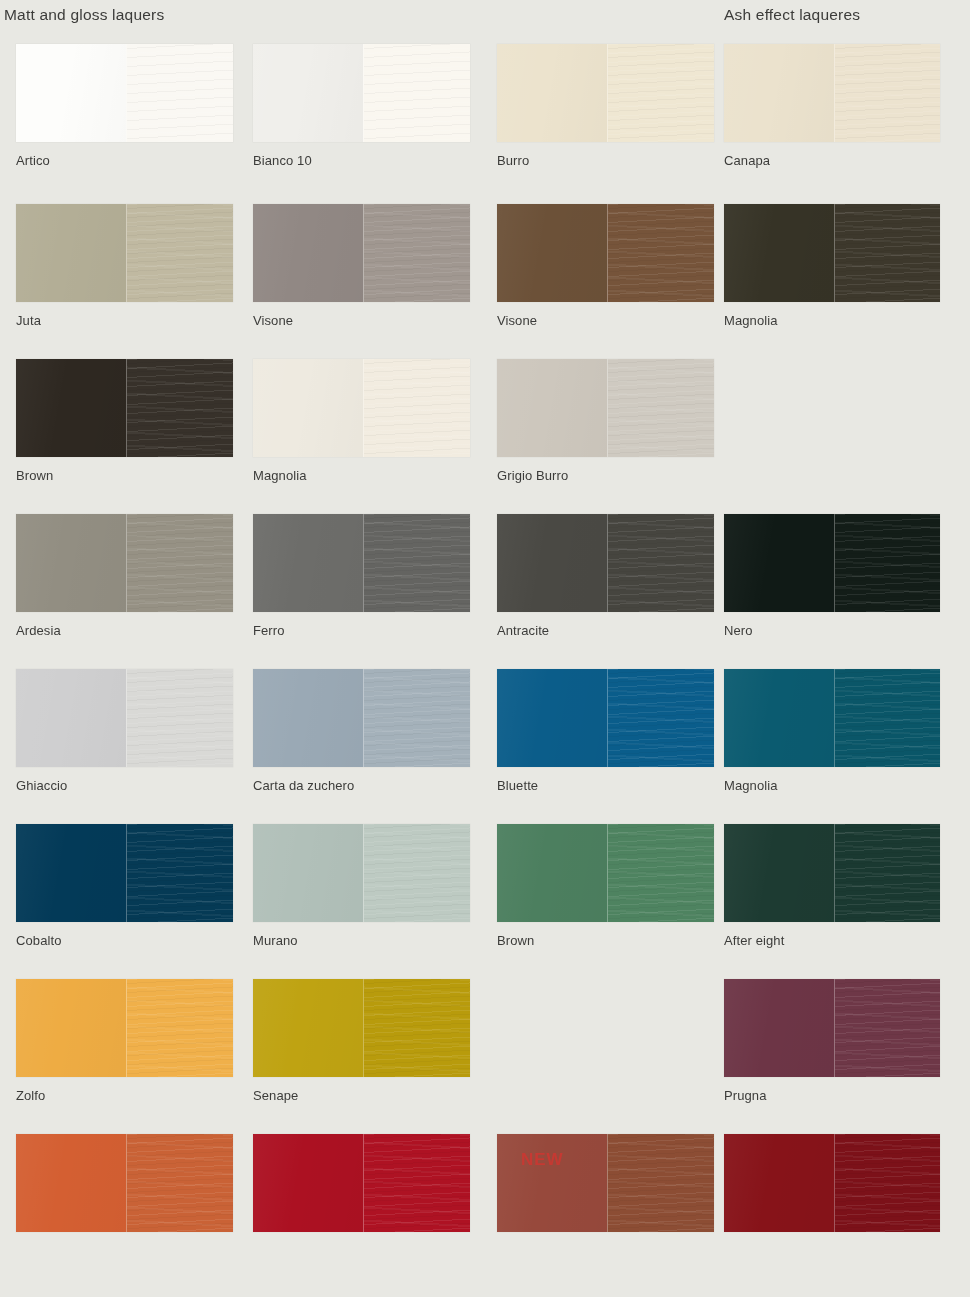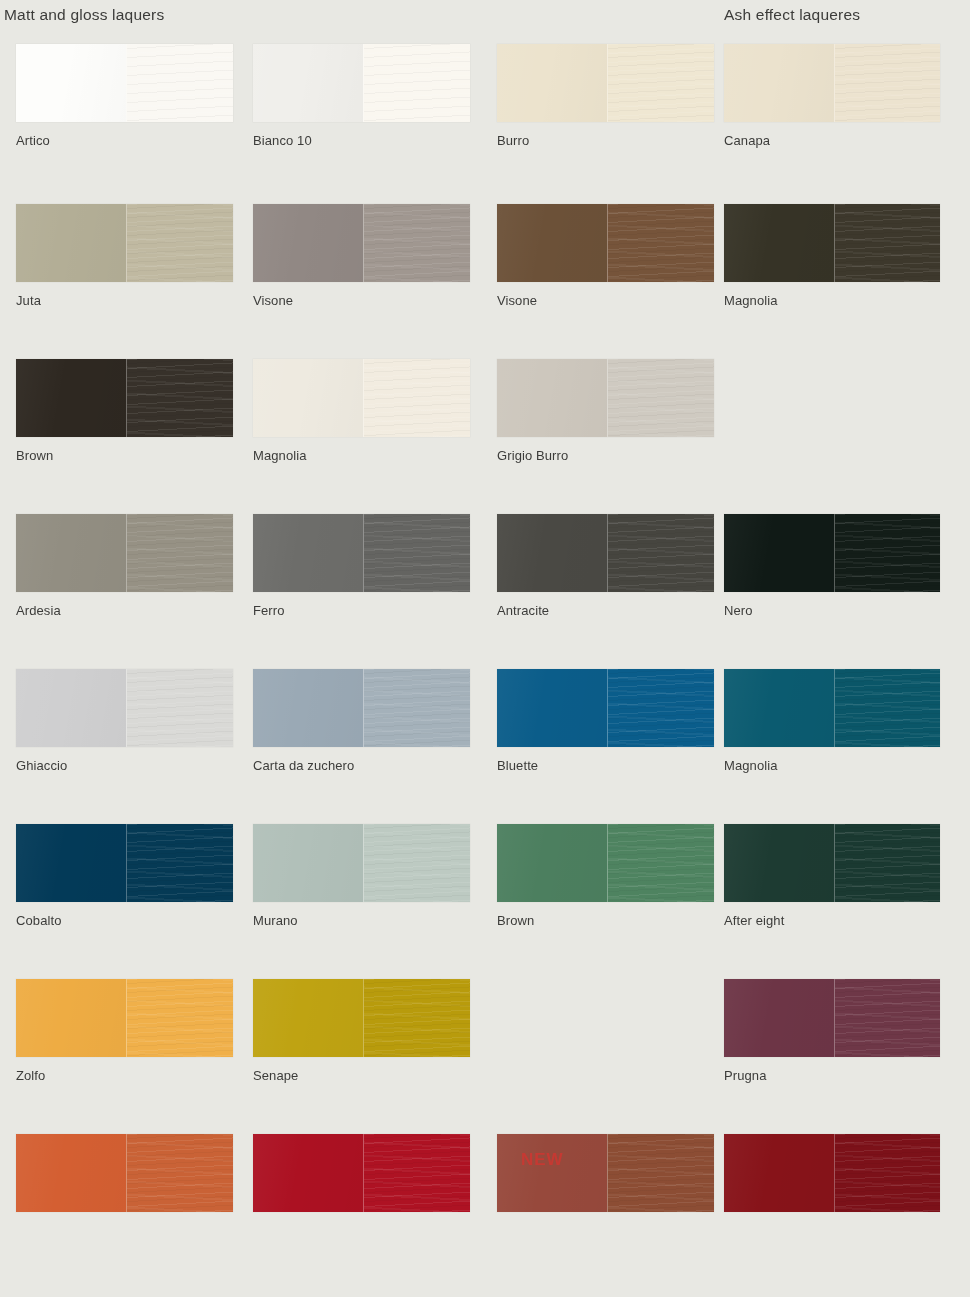--- a/index.html
+++ b/index.html
@@ -53,21 +53,21 @@
     top: 0;
     width: 217px;
   }
   .cell.c0 { left: 16px;  }
   .cell.c1 { left: 253px; }
   .cell.c2 { left: 461px; margin-left: 36px; }
   .cell.c3 { left: 724px; width: 216px; }
 
   .swatch {
     position: relative;
-    height: 78px;
+    height: 98px;
     width: 100%;
     display: flex;
     overflow: hidden;
     box-shadow: 0 0 0 0.5px rgba(0,0,0,0.045);
   }
   .swatch .half {
     height: 100%;
     position: relative;
   }
   .swatch .half.matt {

